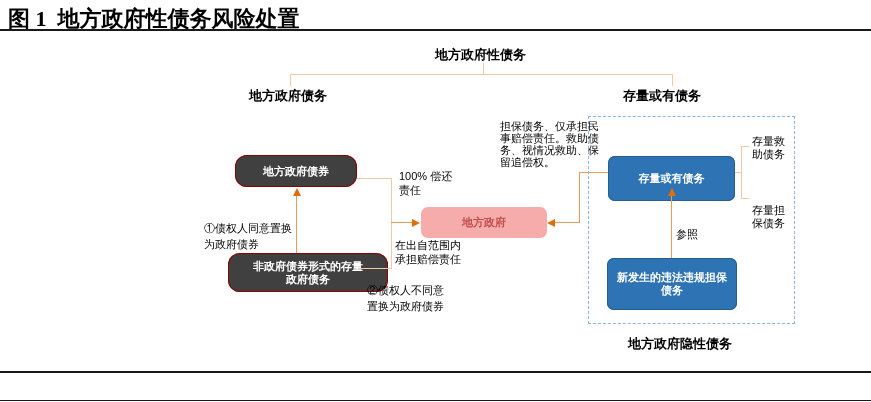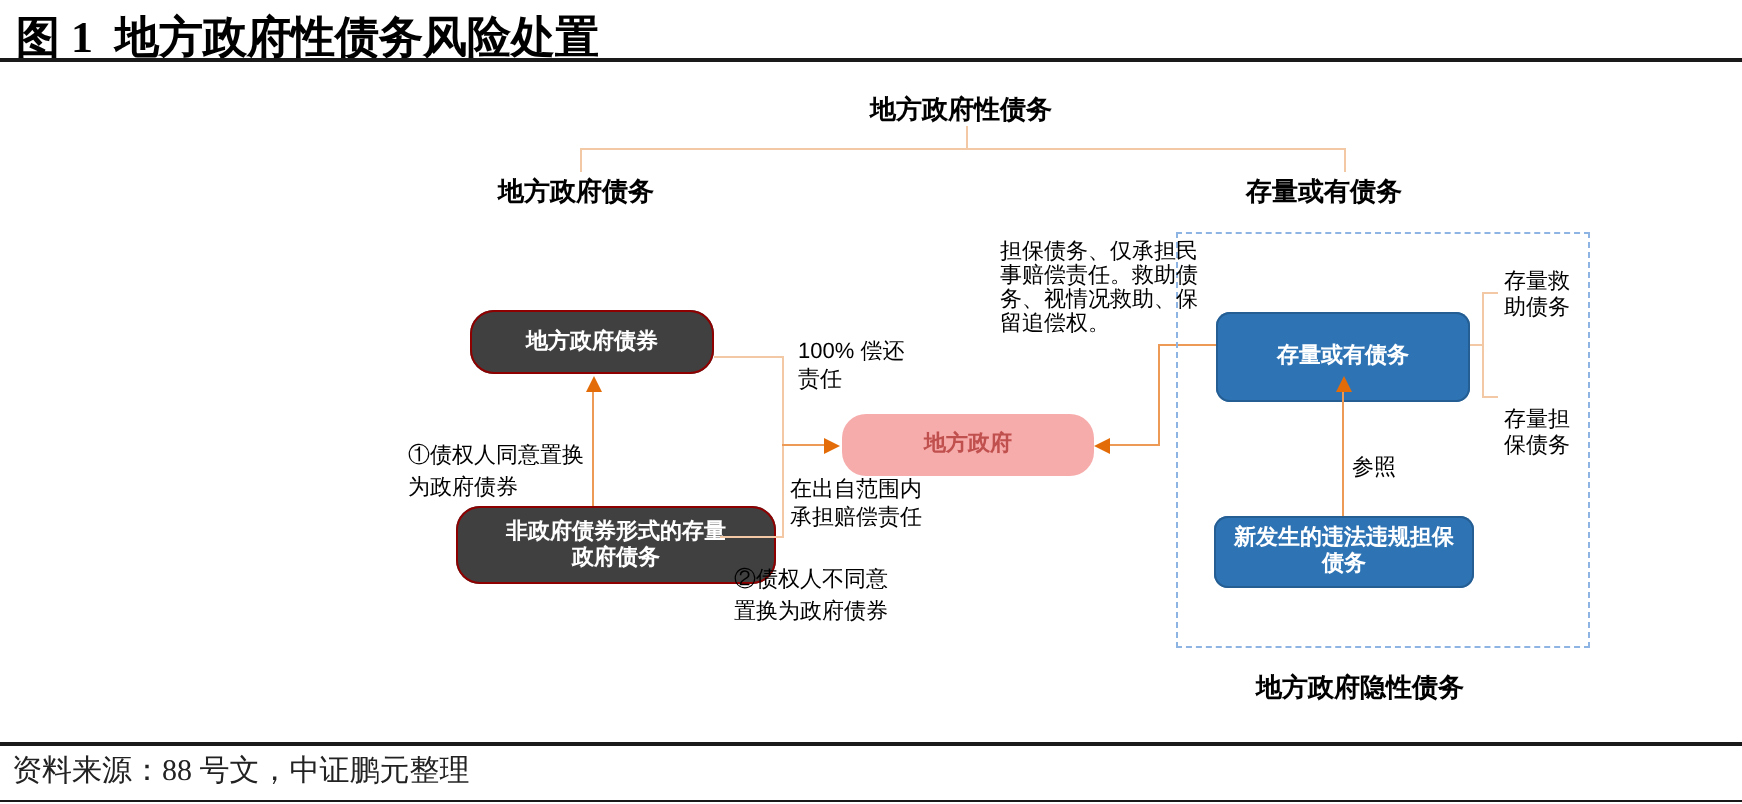--- a/index.html
+++ b/index.html
@@ -60,21 +60,21 @@
   <div class="vline tan" style="left:391px;top:178px;height:91px;"></div>
   <div class="hline tan" style="left:360px;top:268px;width:32px;"></div>
   <div class="hline org" style="left:391px;top:222px;width:22px;"></div>
   <div class="ah ah-right" style="left:412px;top:219px;"></div>
 
   <div class="lbl" style="left:399px;top:169px;">100% 偿还
 责任</div>
   <div class="lbl" style="left:395px;top:238px;">在出自范围内
 承担赔偿责任</div>
 
-  <div class="box pinkbox" style="left:421px;top:207px;width:126px;height:31px;border-radius:12px;">地方政府</div>
+  <div class="box pinkbox" style="left:421px;top:207px;width:126px;height:31px;">地方政府</div>
 
   <div class="hline org" style="left:579px;top:172px;width:29px;"></div>
   <div class="vline org" style="left:579px;top:172px;height:51px;"></div>
   <div class="hline org" style="left:555px;top:222px;width:25px;"></div>
   <div class="ah ah-left" style="left:547px;top:219px;"></div>
 
   <div class="dashedbox" style="left:588px;top:116px;width:205px;height:206px;"></div>
 
   <div class="lbl" style="left:500px;top:120px;line-height:12px;">担保债务、仅承担民
 事赔偿责任。救助债
@@ -89,22 +89,21 @@
   <div class="hline tan" style="left:741px;top:198px;width:8px;"></div>
   <div class="lbl" style="left:752px;top:135px;line-height:13px;">存量救
 助债务</div>
   <div class="lbl" style="left:752px;top:183px;line-height:13px;margin-top:21px;">存量担
 保债务</div>
 
   <div class="vline org" style="left:671px;top:195px;height:63px;"></div>
   <div class="ah ah-up" style="left:668px;top:188px;"></div>
   <div class="lbl" style="left:676px;top:227px;">参照</div>
 
-  <div class="box bluebox" style="left:607px;top:258px;width:130px;height:36px;">新发生的违法违规担保
+  <div class="box bluebox" style="left:607px;top:258px;width:130px;height:52px;">新发生的违法违规担保
 债务</div>
 
   <div class="cat" style="left:628px;top:336px;">地方政府隐性债务</div>
 
   <div class="rule" style="top:371px;height:2px;"></div>
-  <div class="source">资料来源：88 号文，中证鹏元整理</div>
   <div class="rule" style="top:400px;height:1px;"></div>
 
 </div>
 
 </body></html>

